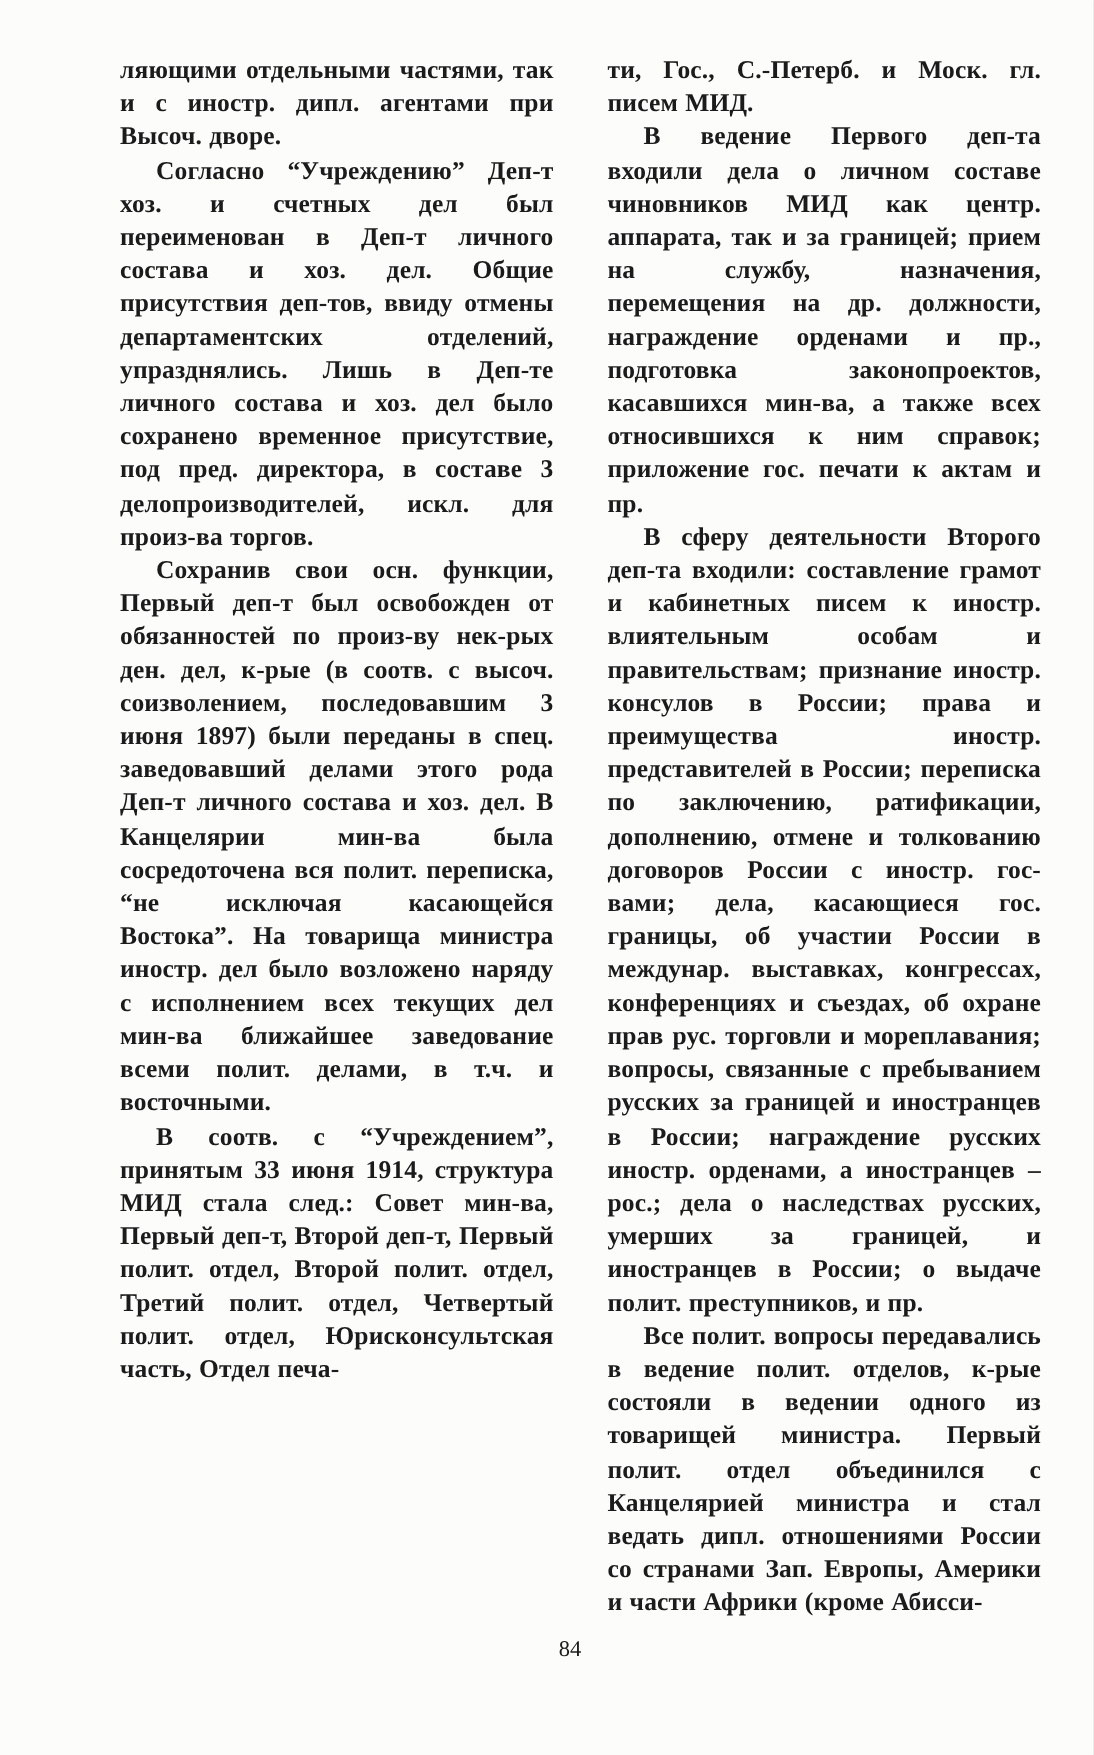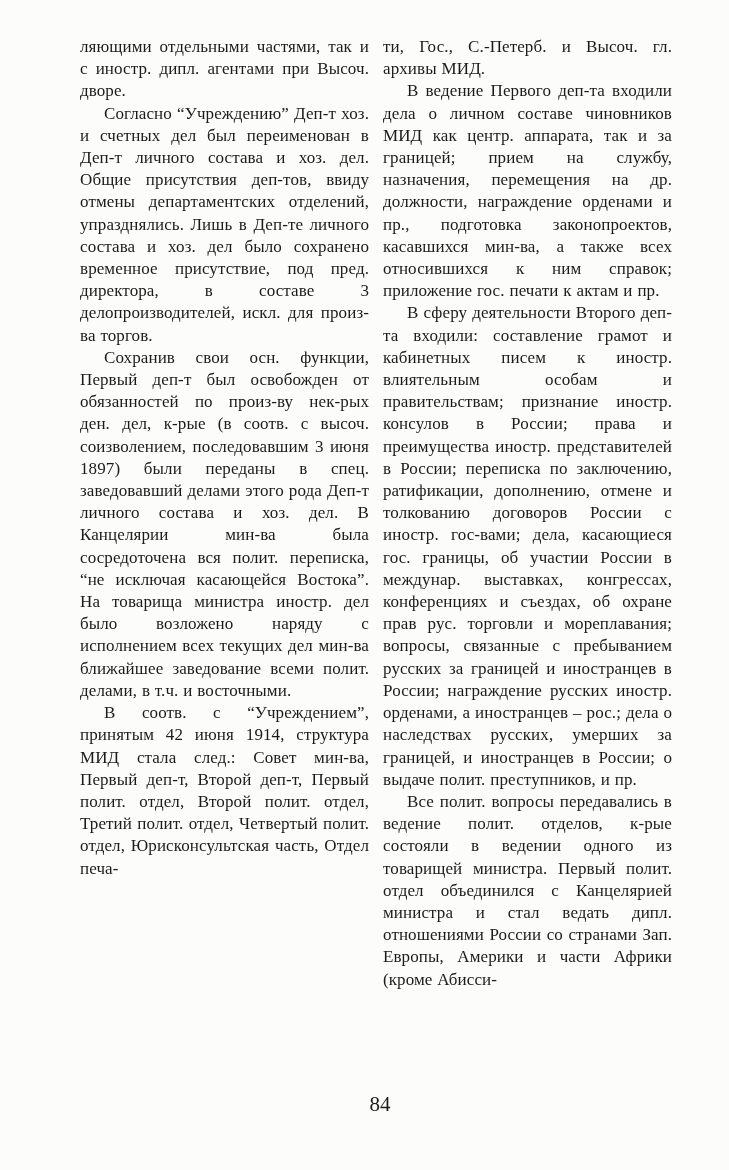--- a/index.html
+++ b/index.html
@@ -17,21 +17,22 @@
     font-family: "Liberation Serif", "DejaVu Serif", serif;
     color: #1b1b1b;
     box-shadow: 0 0 4px rgba(0,0,0,0.15);
   }
   .columns {
     position: absolute;
     left: 80px;
     top: 36px;
     width: 600px;
     display: flex;
-    gap: 14px;
+    gap: 36px;
+    font-weight: bold;
   }
   .column {
     width: 289px;
     flex: 0 0 289px;
   }
   .column p {
     margin: 0;
     font-size: 17px;
     line-height: 22.2px;
     text-align: justify;
@@ -43,36 +44,36 @@
   }
   .column p.no-indent {
     text-indent: 0;
   }
   .page-number {
     position: absolute;
     left: 80px;
     width: 600px;
     top: 1092px;
     text-align: center;
-    font-size: 21px;
+    font-size: 15px;
     color: #1b1b1b;
   }
 </style>
 </head>
 <body>
 
 <div class="page">
   <div class="columns">
     <div class="column">
       <p class="no-indent">ляющими отдельными частями, так и с иностр. дипл. агентами при Высоч. дворе.</p>
       <p>Согласно “Учреждению” Деп-т хоз. и счетных дел был переименован в Деп-т личного состава и хоз. дел. Общие присутствия деп-тов, ввиду отмены департаментских отделений, упразднялись. Лишь в Деп-те личного состава и хоз. дел было сохранено временное присутствие, под пред. директора, в составе 3 делопроизводителей, искл. для произ-ва торгов.</p>
       <p>Сохранив свои осн. функции, Первый деп-т был освобожден от обязанностей по произ-ву нек-рых ден. дел, к-рые (в соотв. с высоч. соизволением, последовавшим 3 июня 1897) были переданы в спец. заведовавший делами этого рода Деп-т личного состава и хоз. дел. В Канцелярии мин-ва была сосредоточена вся полит. переписка, “не исключая касающейся Востока”. На товарища министра иностр. дел было возложено наряду с исполнением всех текущих дел мин-ва ближайшее заведование всеми полит. делами, в т.ч. и восточными.</p>
-      <p>В соотв. с “Учреждением”, принятым 42 июня 1914, структура МИД стала след.: Совет мин-ва, Первый деп-т, Второй деп-т, Первый полит. отдел, Второй полит. отдел, Третий полит. отдел, Четвертый полит. отдел, Юрисконсультская часть, Отдел печа-</p>
+      <p>В соотв. с “Учреждением”, принятым 33 июня 1914, структура МИД стала след.: Совет мин-ва, Первый деп-т, Второй деп-т, Первый полит. отдел, Второй полит. отдел, Третий полит. отдел, Четвертый полит. отдел, Юрисконсультская часть, Отдел печа-</p>
     </div>
     <div class="column">
-      <p class="no-indent">ти, Гос., С.-Петерб. и Высоч. гл. архивы МИД.</p>
+      <p class="no-indent">ти, Гос., С.-Петерб. и Моск. гл. писем МИД.</p>
       <p>В ведение Первого деп-та входили дела о личном составе чиновников МИД как центр. аппарата, так и за границей; прием на службу, назначения, перемещения на др. должности, награждение орденами и пр., подготовка законопроектов, касавшихся мин-ва, а также всех относившихся к ним справок; приложение гос. печати к актам и пр.</p>
       <p>В сферу деятельности Второго деп-та входили: составление грамот и кабинетных писем к иностр. влиятельным особам и правительствам; признание иностр. консулов в России; права и преимущества иностр. представителей в России; переписка по заключению, ратификации, дополнению, отмене и толкованию договоров России с иностр. гос-вами; дела, касающиеся гос. границы, об участии России в междунар. выставках, конгрессах, конференциях и съездах, об охране прав рус. торговли и мореплавания; вопросы, связанные с пребыванием русских за границей и иностранцев в России; награждение русских иностр. орденами, а иностранцев – рос.; дела о наследствах русских, умерших за границей, и иностранцев в России; о выдаче полит. преступников, и пр.</p>
       <p>Все полит. вопросы передавались в ведение полит. отделов, к-рые состояли в ведении одного из товарищей министра. Первый полит. отдел объединился с Канцелярией министра и стал ведать дипл. отношениями России со странами Зап. Европы, Америки и части Африки (кроме Абисси-</p>
     </div>
   </div>
   <div class="page-number">84</div>
 </div>
 
 </body></html>

